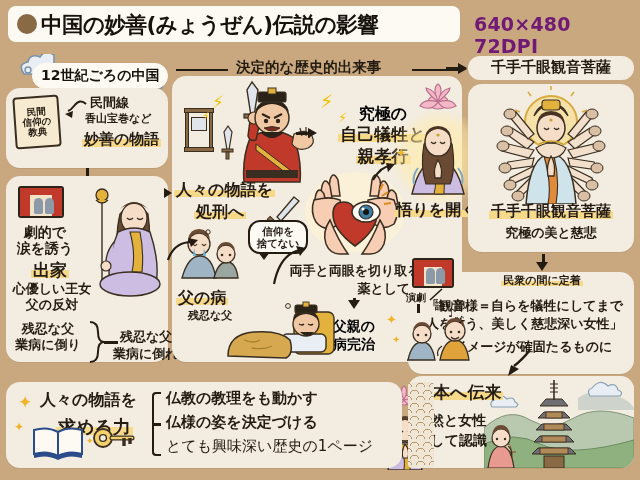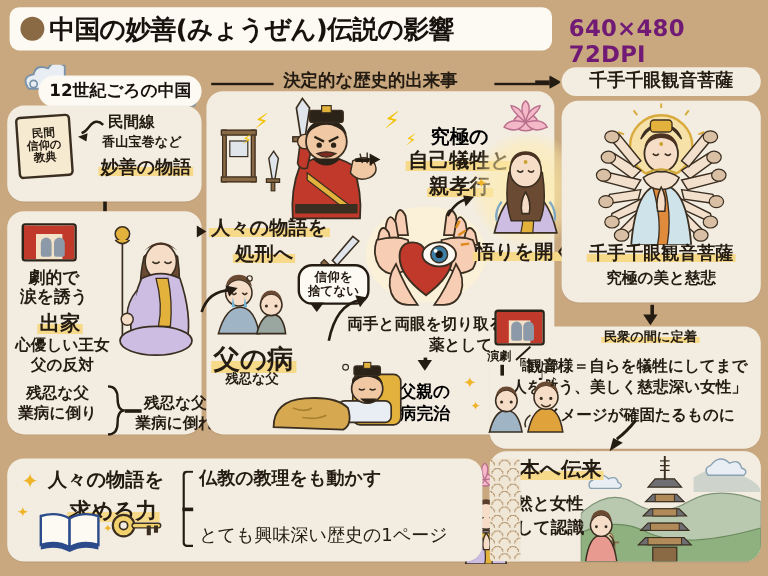--- a/index.html
+++ b/index.html
@@ -397,21 +397,21 @@
       <g fill="#3a2e20" font-size="8">
         <circle cx="32" cy="8" r="2.2" fill="none" stroke="#3a2e20" stroke-width="1"></circle>
       </g>
     </svg>
 
     <div class="abs bubble" style="left:76px; top:144px; width:60px;">
       <span>信仰を</span><br>
       <span>捨てない</span>
     </div>
 
-    <div class="abs" style="left:4px; top:212px; font-size:22px; font-weight:bold;">
+    <div class="abs" style="left:4px; top:212px; font-size:16px; font-weight:bold;">
       <span class="hl t">父の病</span>
     </div>
     <div class="abs t s11 bold" style="left:16px; top:234px;">残忍な父</div>
 
     <svg class="abs" style="left:46px; top:218px;" width="130" height="68" viewBox="0 0 130 68">
       <rect x="76" y="18" width="40" height="42" rx="6" fill="#e3b23c" stroke="#3a2e20" stroke-width="1.4"></rect>
       <rect x="64" y="40" width="44" height="18" rx="5" fill="#e8eef4" stroke="#3a2e20" stroke-width="1.4"></rect>
       <path d="M10 62 q0 -22 26 -24 q26 -2 36 8 q4 14 -4 18z" fill="#d6a850" stroke="#3a2e20" stroke-width="1.5"></path>
       <path d="M26 46 q10 4 16 0 M34 54 q12 2 20 -2" fill="none" stroke="#a8812f" stroke-width="1.3"></path>
       <ellipse cx="88" cy="30" rx="13" ry="12" fill="#f0c9a4" stroke="#3a2e20" stroke-width="1.4"></ellipse>
@@ -714,16 +714,17 @@
       <path d="M20 12 l20 0" stroke="#3a2e20" stroke-width="5" stroke-linecap="round"></path>
       <path d="M20 12 l20 0" stroke="#f2d06b" stroke-width="2.6" stroke-linecap="round"></path>
       <path d="M32 12 l0 8" stroke="#3a2e20" stroke-width="3.4"></path>
       <path d="M38 12 l0 6" stroke="#3a2e20" stroke-width="3.4"></path>
     </svg>
 
     <div class="kbrace abs" style="left:146px; top:10px; width:9px; height:64px;"></div>
     <div class="line-hd abs" style="left:146px; top:41px; width:9px;"></div>
 
     <div class="abs t" style="left:160px; top:8px; font-size:15px; font-weight:bold;">仏教の教理をも動かす</div>
+    <div class="abs t" style="left:160px; top:32px; font-size:15px; font-weight:bold;">仏様の姿を決定づける</div>
     <div class="abs t" style="left:160px; top:56px; font-size:15px; font-weight:normal;">とても興味深い歴史の1ページ</div>
   </div>
 
 </div>
 
 </body></html>

